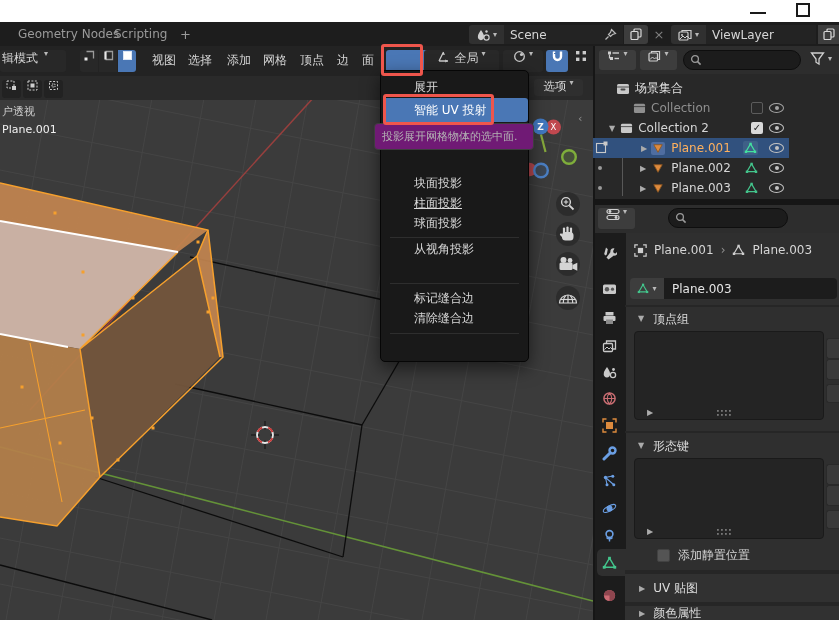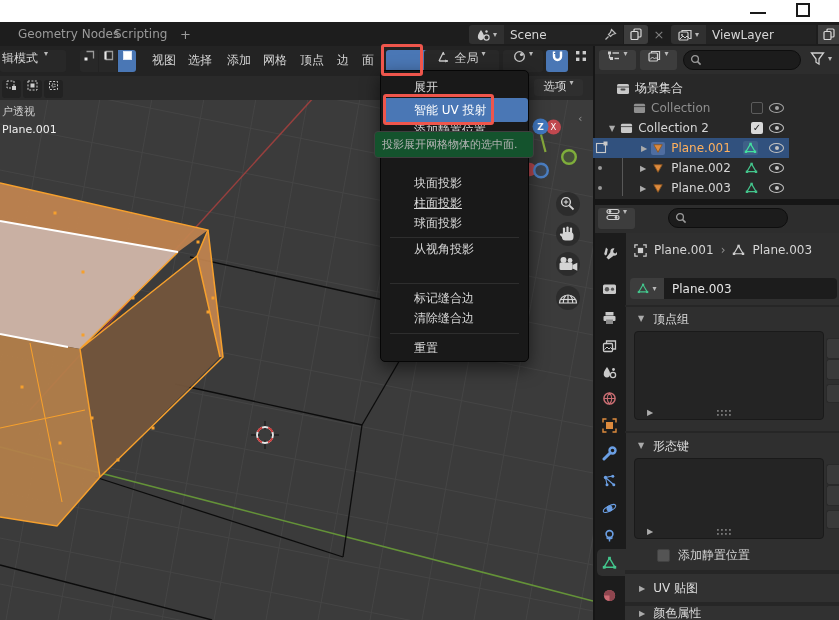--- a/index.html
+++ b/index.html
@@ -644,23 +644,22 @@
     <div class="menu-item" style="top:52px;height:13px;overflow:hidden;line-height:20px;">添加静置位置</div>
     <div class="menu-item" style="top:102px;">块面投影</div>
     <div class="menu-item" style="top:122px;text-decoration:underline;">柱面投影</div>
     <div class="menu-item" style="top:142px;">球面投影</div>
     <div class="menu-sep" style="top:166px;"></div>
     <div class="menu-item" style="top:168px;">从视角投影</div>
     <div class="menu-sep" style="top:212px;"></div>
     <div class="menu-item" style="top:217px;">标记缝合边</div>
     <div class="menu-item" style="top:237px;">清除缝合边</div>
     <div class="menu-sep" style="top:262px;"></div>
-    <div class="menu-item" style="top:267px;">重置</div>
-  </div>
-
-  <div class="abs" style="left:374px;top:131px;width:160px;height:27px;background:#14532d;border:1px solid #3e3e3e;border-radius:4px;z-index:45;display:flex;align-items:center;padding-left:7px;">
+  </div>
+
+  <div class="abs" style="left:374px;top:123px;width:160px;height:27px;background:#701a75;border:1px solid #3e3e3e;border-radius:4px;z-index:45;display:flex;align-items:center;padding-left:7px;">
     <span style="color:#b4b4b4;font-size:11px;white-space:nowrap;">投影展开网格物体的选中面.</span>
   </div>
 
   <div class="abs annot" style="left:381px;top:44px;width:42px;height:32px;"></div>
   <div class="abs annot" style="left:383px;top:94px;width:111px;height:31px;"></div>
 
 </div>
 
 </body></html>

